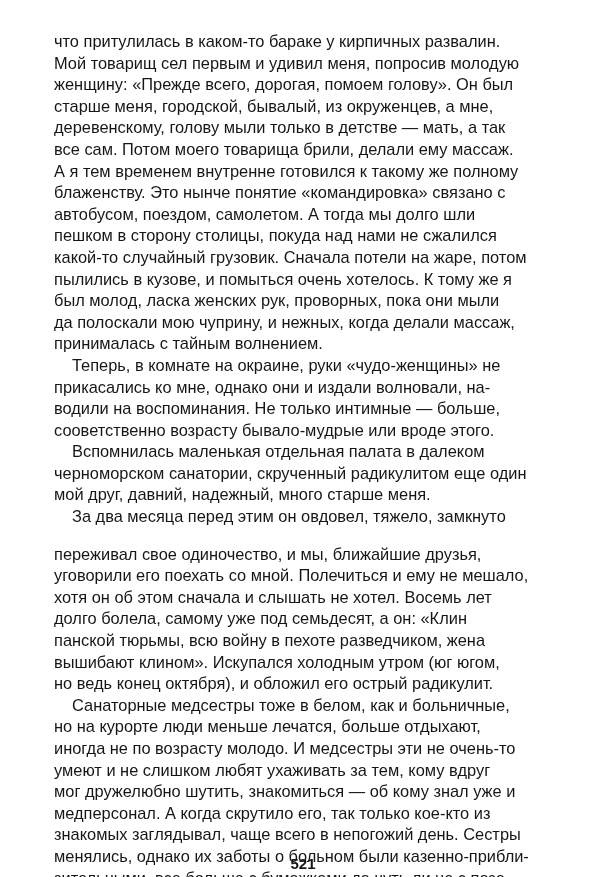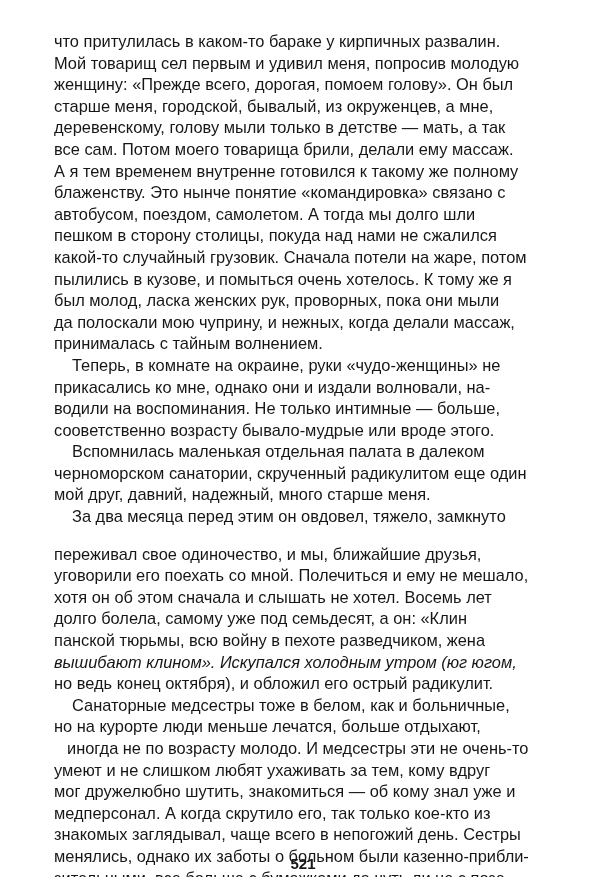--- a/index.html
+++ b/index.html
@@ -46,25 +46,25 @@
     <div class="line" style="word-spacing: 0px; text-align: left; text-align-last: left;">сооветственно возрасту бывало-мудрые или вроде этого.</div>
     <div class="line indent" style="word-spacing: 0px; text-align: left; text-align-last: left;">Вспомнилась маленькая отдельная палата в далеком</div>
     <div class="line" style="word-spacing: 0px; text-align: left; text-align-last: left;">черноморском санатории, скрученный радикулитом еще один</div>
     <div class="line last">мой друг, давний, надежный, много старше меня.</div>
     <div class="line indent" style="word-spacing: 0px; text-align: left; text-align-last: left;">За два месяца перед этим он овдовел, тяжело, замкнуто</div>
     <div class="line" style="word-spacing: 0px; text-align: left; text-align-last: left; margin-top: 16px;">переживал свое одиночество, и мы, ближайшие друзья,</div>
     <div class="line" style="word-spacing: 0px; text-align: left; text-align-last: left;">уговорили его поехать со мной. Полечиться и ему не мешало,</div>
     <div class="line" style="word-spacing: 0px; text-align: left; text-align-last: left;">хотя он об этом сначала и слышать не хотел. Восемь лет</div>
     <div class="line" style="word-spacing: 0px; text-align: left; text-align-last: left;">долго болела, самому уже под семьдесят, а он: «Клин</div>
     <div class="line" style="word-spacing: 0px; text-align: left; text-align-last: left;">панской тюрьмы, всю войну в пехоте разведчиком, жена</div>
-    <div class="line" style="word-spacing: 0px; text-align: left; text-align-last: left; font-style: italic;">вышибают клином». Искупался холодным утром (юг югом,</div>
+    <div class="line" style="word-spacing: 0px; text-align: left; text-align-last: left;">вышибают клином». Искупался холодным утром (юг югом,</div>
     <div class="line" style="word-spacing: 0px; text-align: right; text-align-last: left;">но ведь конец октября), и обложил его острый радикулит.</div>
     <div class="line indent" style="word-spacing: 0px; text-align: left; text-align-last: left;">Санаторные медсестры тоже в белом, как и больничные,</div>
     <div class="line" style="word-spacing: 0px; text-align: left; text-align-last: left;">но на курорте люди меньше лечатся, больше отдыхают,</div>
-    <div class="line" style="word-spacing: 0px; text-align: left; text-align-last: left; margin-left: 13px;">иногда не по возрасту молодо. И медсестры эти не очень-то</div>
+    <div class="line" style="word-spacing: 0px; text-align: left; text-align-last: left;">иногда не по возрасту молодо. И медсестры эти не очень-то</div>
     <div class="line" style="word-spacing: 0px; text-align: left; text-align-last: left;">умеют и не слишком любят ухаживать за тем, кому вдруг</div>
     <div class="line" style="word-spacing: 0px; text-align: left; text-align-last: left;">мог дружелюбно шутить, знакомиться — об кому знал уже и</div>
     <div class="line" style="word-spacing: 0px; text-align: left; text-align-last: left;">медперсонал. А когда скрутило его, так только кое-кто из</div>
     <div class="line" style="word-spacing: 0px; text-align: left; text-align-last: left;">знакомых заглядывал, чаще всего в непогожий день. Сестры</div>
     <div class="line" style="word-spacing: 0px; text-align: left; text-align-last: left;">менялись, однако их заботы о больном были казенно-прибли-</div>
     <div class="line" style="word-spacing: 0px; text-align: left; text-align-last: left;">зительными, все больше с бумажками да чуть ли не с позе-</div>
   </div>
 <div class="pagenum">521</div>
 
 </body></html>

